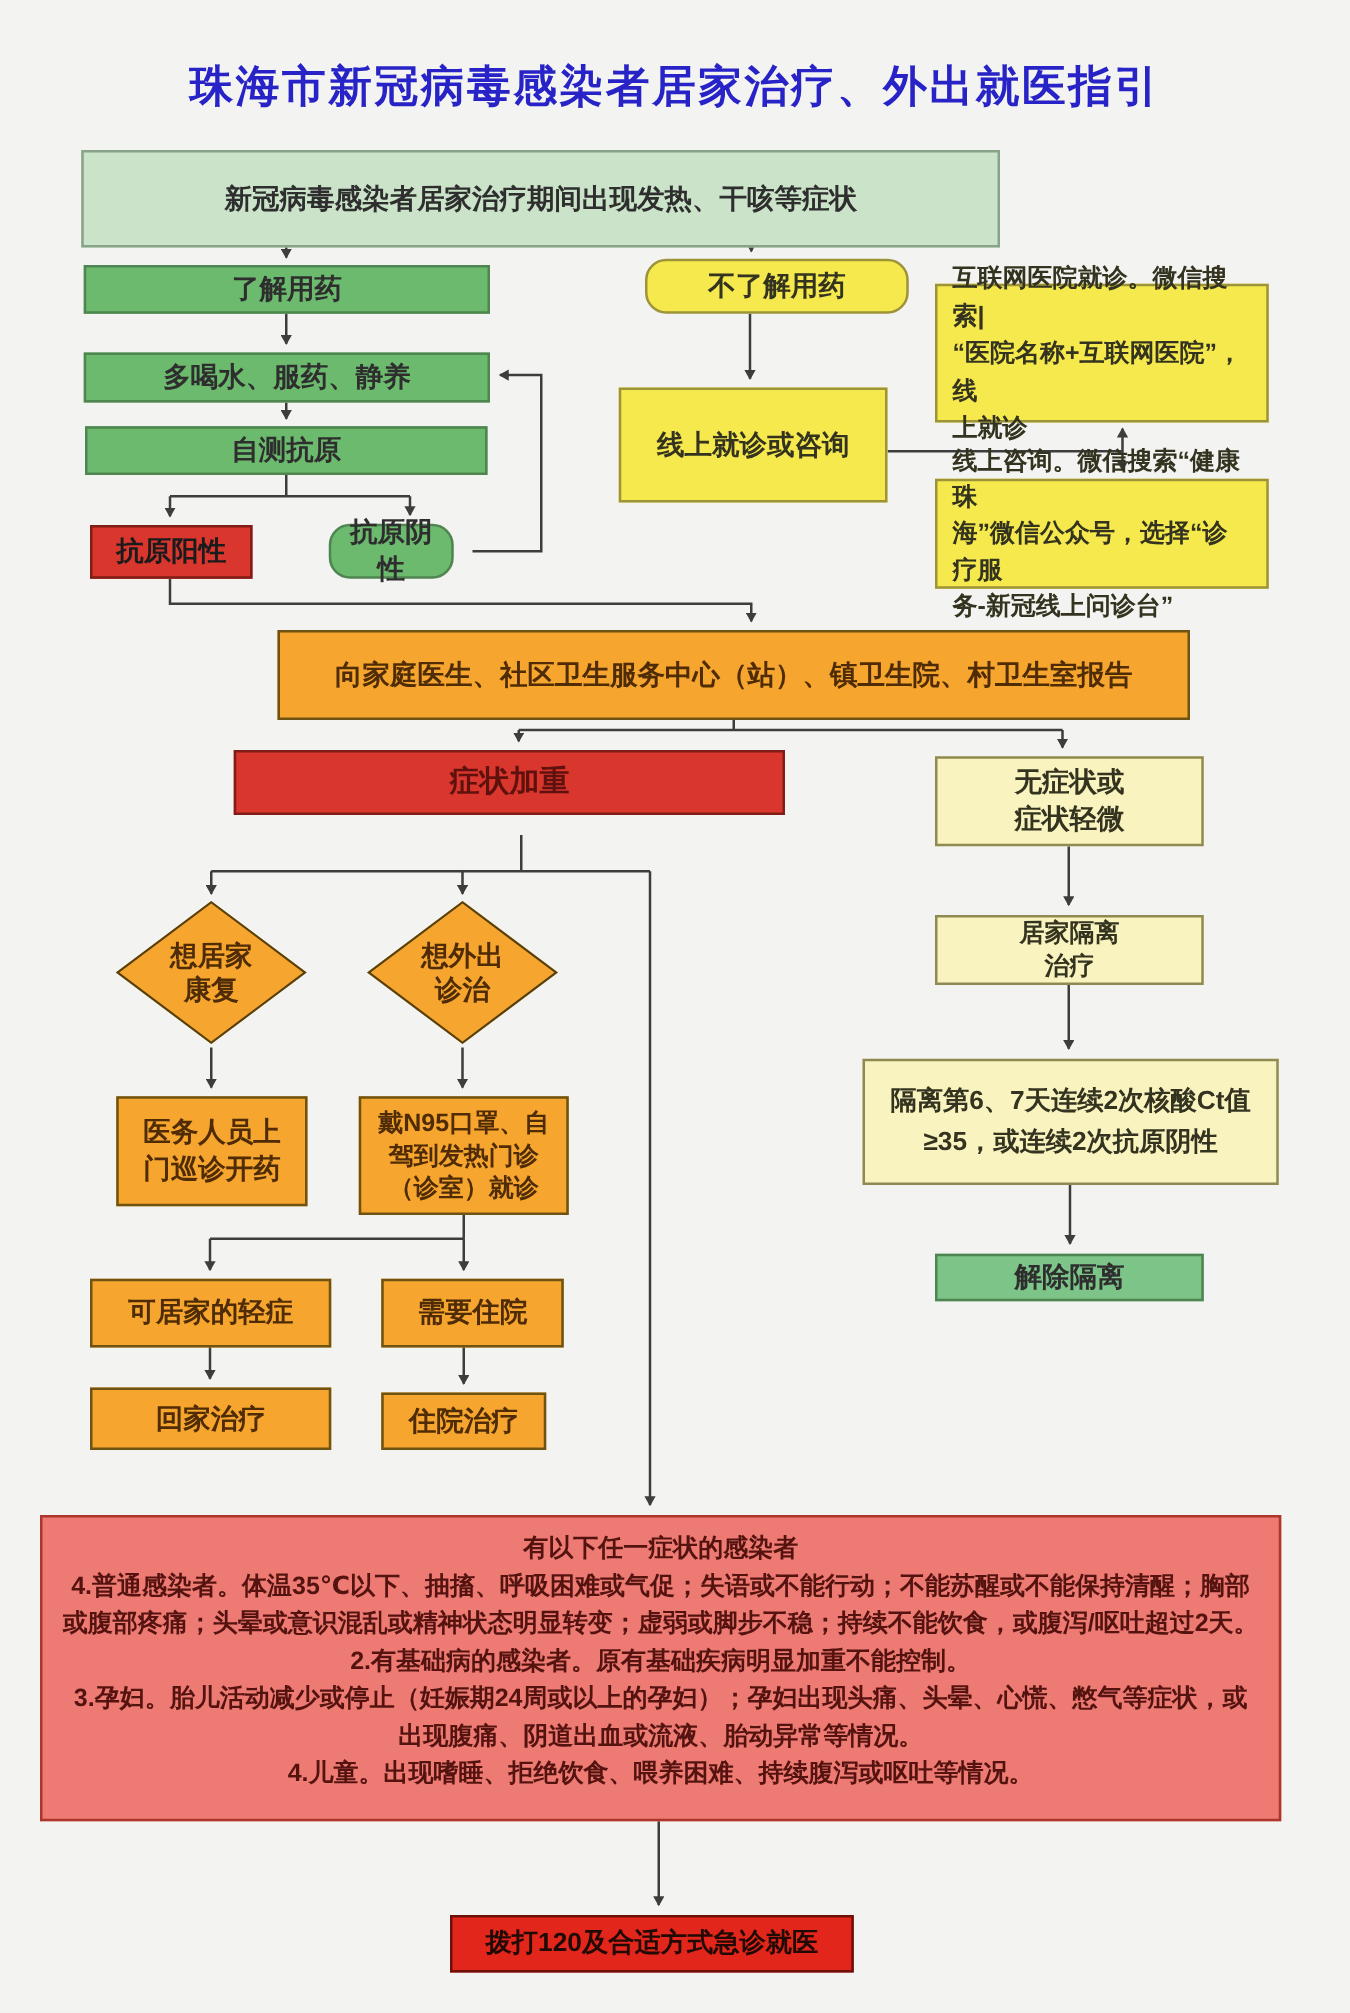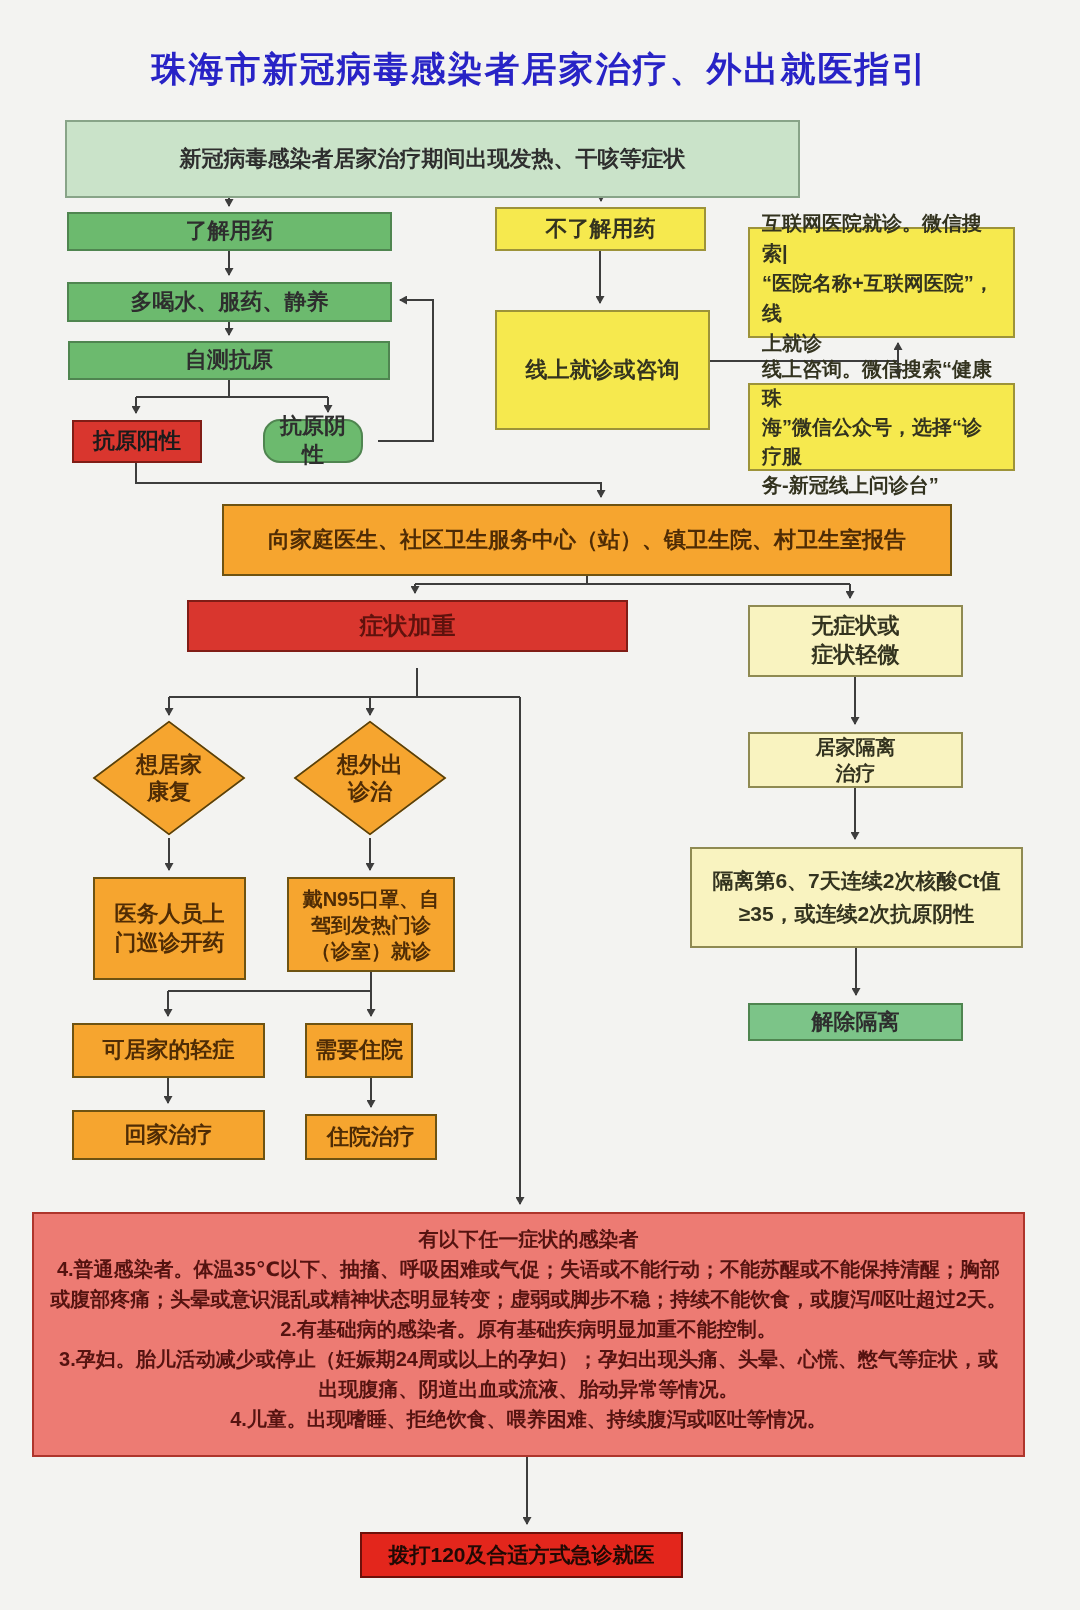--- a/index.html
+++ b/index.html
@@ -131,31 +131,31 @@
       <path d="M527 1457 V1524" marker-end="url(#ah)"></path>
     </g>
   </svg>
 
   <div class="page-title">珠海市新冠病毒感染者居家治疗、外出就医指引</div>
 
   <div class="box palegreen" style="left:65px;top:120px;width:735px;height:78px;">新冠病毒感染者居家治疗期间出现发热、干咳等症状</div>
 
   <div class="box green" style="left:67px;top:212px;width:325px;height:39px;">了解用药</div>
 
-  <div class="box yellow" style="left:495px;top:207px;width:211px;height:44px;">不了解用药</div>
+  <div class="box yellow" style="left:516px;top:207px;width:211px;height:44px;border-radius:17px;">不了解用药</div>
 
   <div class="box green" style="left:67px;top:282px;width:325px;height:40px;">多喝水、服药、静养</div>
 
   <div class="box green" style="left:68px;top:341px;width:322px;height:39px;">自测抗原</div>
 
   <div class="box redbox bold" style="left:72px;top:420px;width:130px;height:43px;color:#1b1b1b;">抗原阳性</div>
 
   <div class="box green" style="left:263px;top:419px;width:100px;height:44px;border-radius:17px;">抗原阴性</div>
 
-  <div class="box yellow" style="left:495px;top:310px;width:215px;height:120px;">线上就诊或咨询</div>
+  <div class="box yellow" style="left:495px;top:310px;width:215px;height:92px;">线上就诊或咨询</div>
 
   <div class="box yellow leftalign fs20" style="left:748px;top:227px;width:267px;height:111px;padding:6px 12px;line-height:1.5;">互联网医院就诊。微信搜索|
 “医院名称+互联网医院”，线
 上就诊</div>
 
   <div class="box yellow leftalign fs20" style="left:748px;top:383px;width:267px;height:88px;padding:6px 12px;line-height:1.45;">线上咨询。微信搜索“健康珠
 海”微信公众号，选择“诊疗服
 务-新冠线上问诊台”</div>
 
   <div class="box orange" style="left:222px;top:504px;width:730px;height:72px;">向家庭医生、社区卫生服务中心（站）、镇卫生院、村卫生室报告</div>
@@ -167,30 +167,30 @@
 
   <div class="diamond" style="left:115px;top:724px;">
     <div class="dlabel">想居家
 康复</div>
   </div>
   <div class="diamond" style="left:316px;top:724px;">
     <div class="dlabel">想外出
 诊治</div>
   </div>
 
-  <div class="box orange" style="left:93px;top:877px;width:153px;height:103px;">医务人员上
+  <div class="box orange" style="left:93px;top:877px;width:153px;height:88px;">医务人员上
 门巡诊开药</div>
 
   <div class="box orange fs20" style="left:287px;top:877px;width:168px;height:95px;">戴N95口罩、自
 驾到发热门诊
 （诊室）就诊</div>
 
   <div class="box orange" style="left:72px;top:1023px;width:193px;height:55px;">可居家的轻症</div>
 
-  <div class="box orange" style="left:305px;top:1023px;width:108px;height:55px;text-align:right;">需要住院</div>
+  <div class="box orange" style="left:305px;top:1023px;width:146px;height:55px;text-align:right;">需要住院</div>
 
   <div class="box orange" style="left:72px;top:1110px;width:193px;height:50px;">回家治疗</div>
 
   <div class="box orange" style="left:305px;top:1114px;width:132px;height:46px;">住院治疗</div>
 
   <div class="box paleyellow fs20" style="left:748px;top:732px;width:215px;height:56px;">居家隔离
 治疗</div>
 
   <div class="box paleyellow fs21" style="left:690px;top:847px;width:333px;height:101px;line-height:1.55;">隔离第6、7天连续2次核酸Ct值
 ≥35，或连续2次抗原阴性</div>

